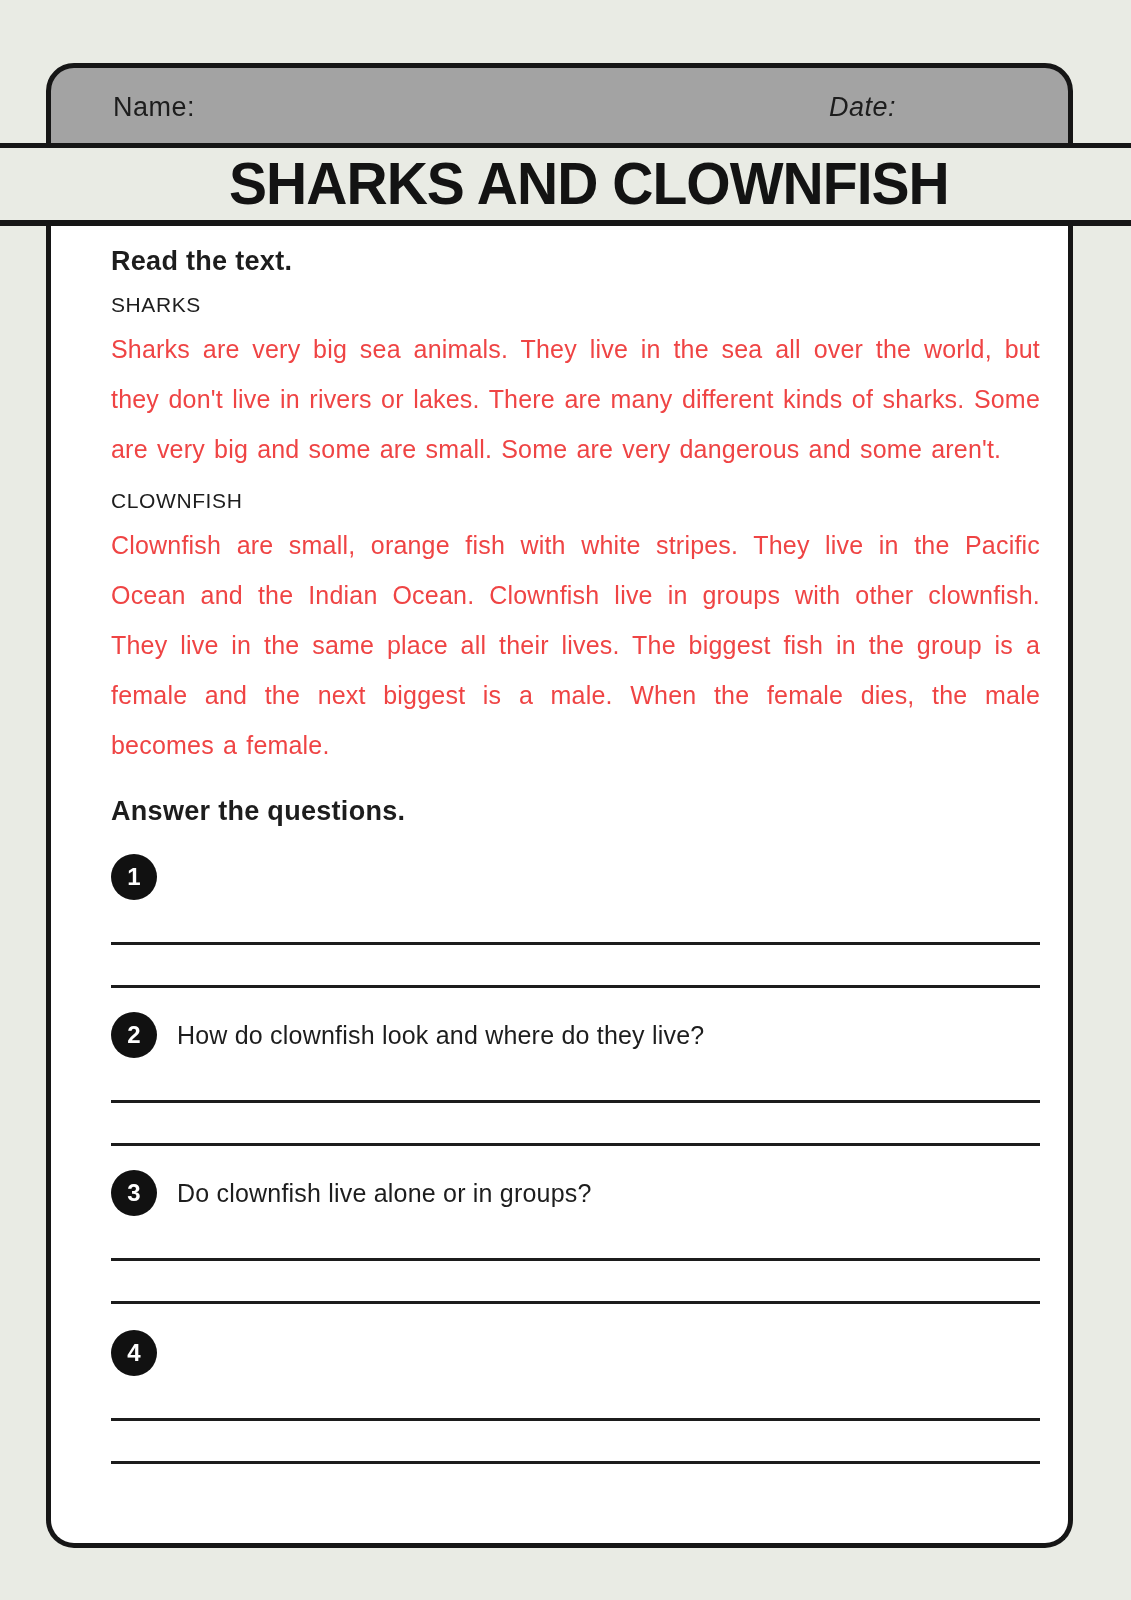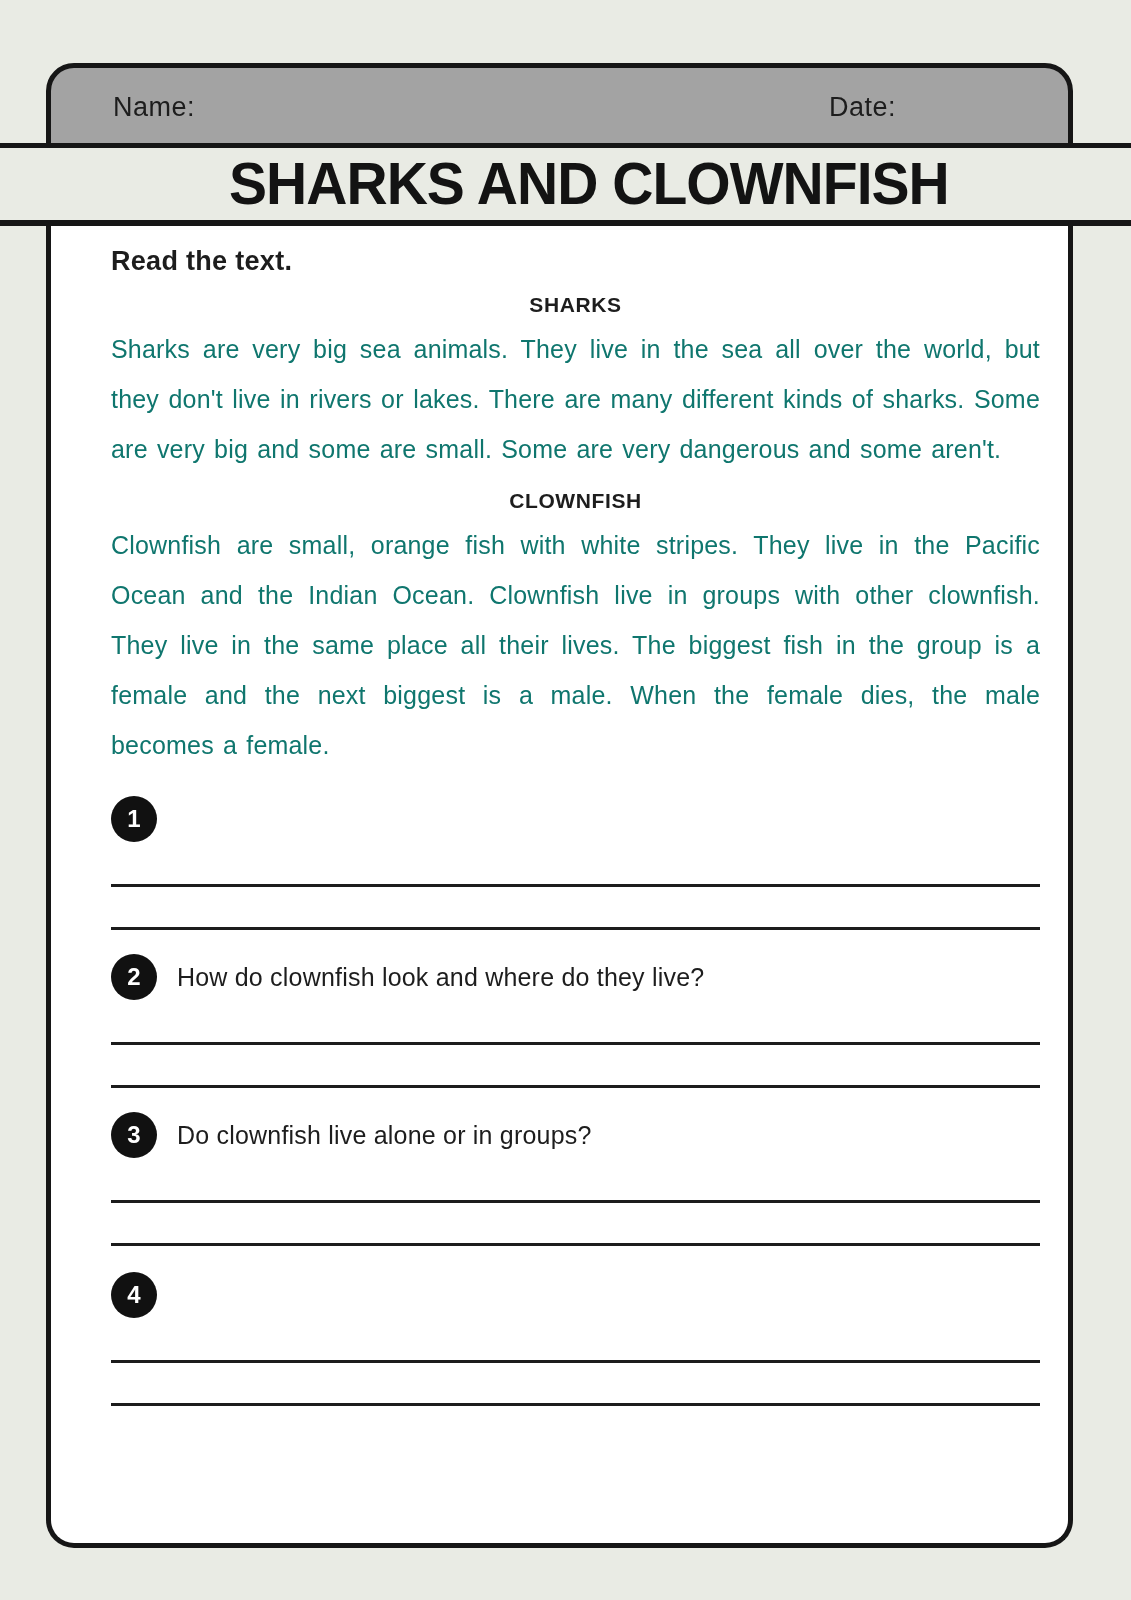--- a/index.html
+++ b/index.html
@@ -23,21 +23,21 @@
     border: 5px solid #161616;
     border-radius: 28px 28px 0 0;
   }
   .name-label, .date-label {
     position: absolute;
     top: 24px;
     font-size: 27px;
     letter-spacing: 0.5px;
   }
   .name-label { left: 62px; }
-  .date-label { left: 778px; }
+  .date-label { left: 778px; font-style: italic; }
 
   
   .title-band {
     position: absolute;
     left: 0; top: 143px;
     width: 1131px; height: 83px;
     background: #e9ebe4;
     border-top: 5px solid #161616;
     border-bottom: 6px solid #161616;
     display: flex;
@@ -62,22 +62,22 @@
     left: 46px; top: 226px;
     width: 1027px; height: 1322px;
     background: #ffffff;
     border: 5px solid #161616;
     border-top: none;
     border-radius: 0 0 28px 28px;
     padding: 18px 28px 0 60px;
   }
 
   .h-read { font-size: 27px; line-height: 34px; font-weight: bold; letter-spacing: 0.3px; }
-  .h-section { font-size: 21px; line-height: 26px; font-weight: bold; letter-spacing: 0.6px; margin-top: 14px; text-align: center; }
-  .para { font-size: 25px; line-height: 50px; text-align: justify; margin-top: 6px; letter-spacing: 0.2px; word-spacing: 2px; color: #0f766e; }
+  .h-section { font-size: 21px; line-height: 26px; font-weight: normal; letter-spacing: 0.6px; margin-top: 14px; }
+  .para { font-size: 25px; line-height: 50px; text-align: justify; margin-top: 6px; letter-spacing: 0.2px; word-spacing: 2px; color: #ef4444; }
   .h-answer { font-size: 27px; line-height: 34px; font-weight: bold; letter-spacing: 0.3px; margin-top: 24px; }
 
   .question { margin-top: 26px; }
   .q2, .q3 { margin-top: 24px; }
   .q-row { display: flex; align-items: center; gap: 20px; height: 46px; }
   .q-num {
     width: 46px; height: 46px;
     background: #111111;
     color: #ffffff;
     border-radius: 50%;
@@ -104,20 +104,21 @@
 <div class="main-box">
 
   <div class="h-read">Read the text.</div>
 
   <div class="h-section">SHARKS</div>
   <div class="para">Sharks are very big sea animals. They live in the sea all over the world, but they don't live in rivers or lakes. There are many different kinds of sharks. Some are very big and some are small. Some are very dangerous and some aren't.</div>
 
   <div class="h-section">CLOWNFISH</div>
   <div class="para">Clownfish are small, orange fish with white stripes. They live in the Pacific Ocean and the Indian Ocean. Clownfish live in groups with other clownfish. They live in the same place all their lives. The biggest fish in the group is a female and the next biggest is a male. When the female dies, the male becomes a female.</div>
 
+  <div class="h-answer">Answer the questions.</div>
 
   <div class="question q1">
     <div class="q-row">
       <div class="q-num">1</div>
     </div>
     <div class="aline"></div>
     <div class="aline second"></div>
   </div>
 
   <div class="question q2">

